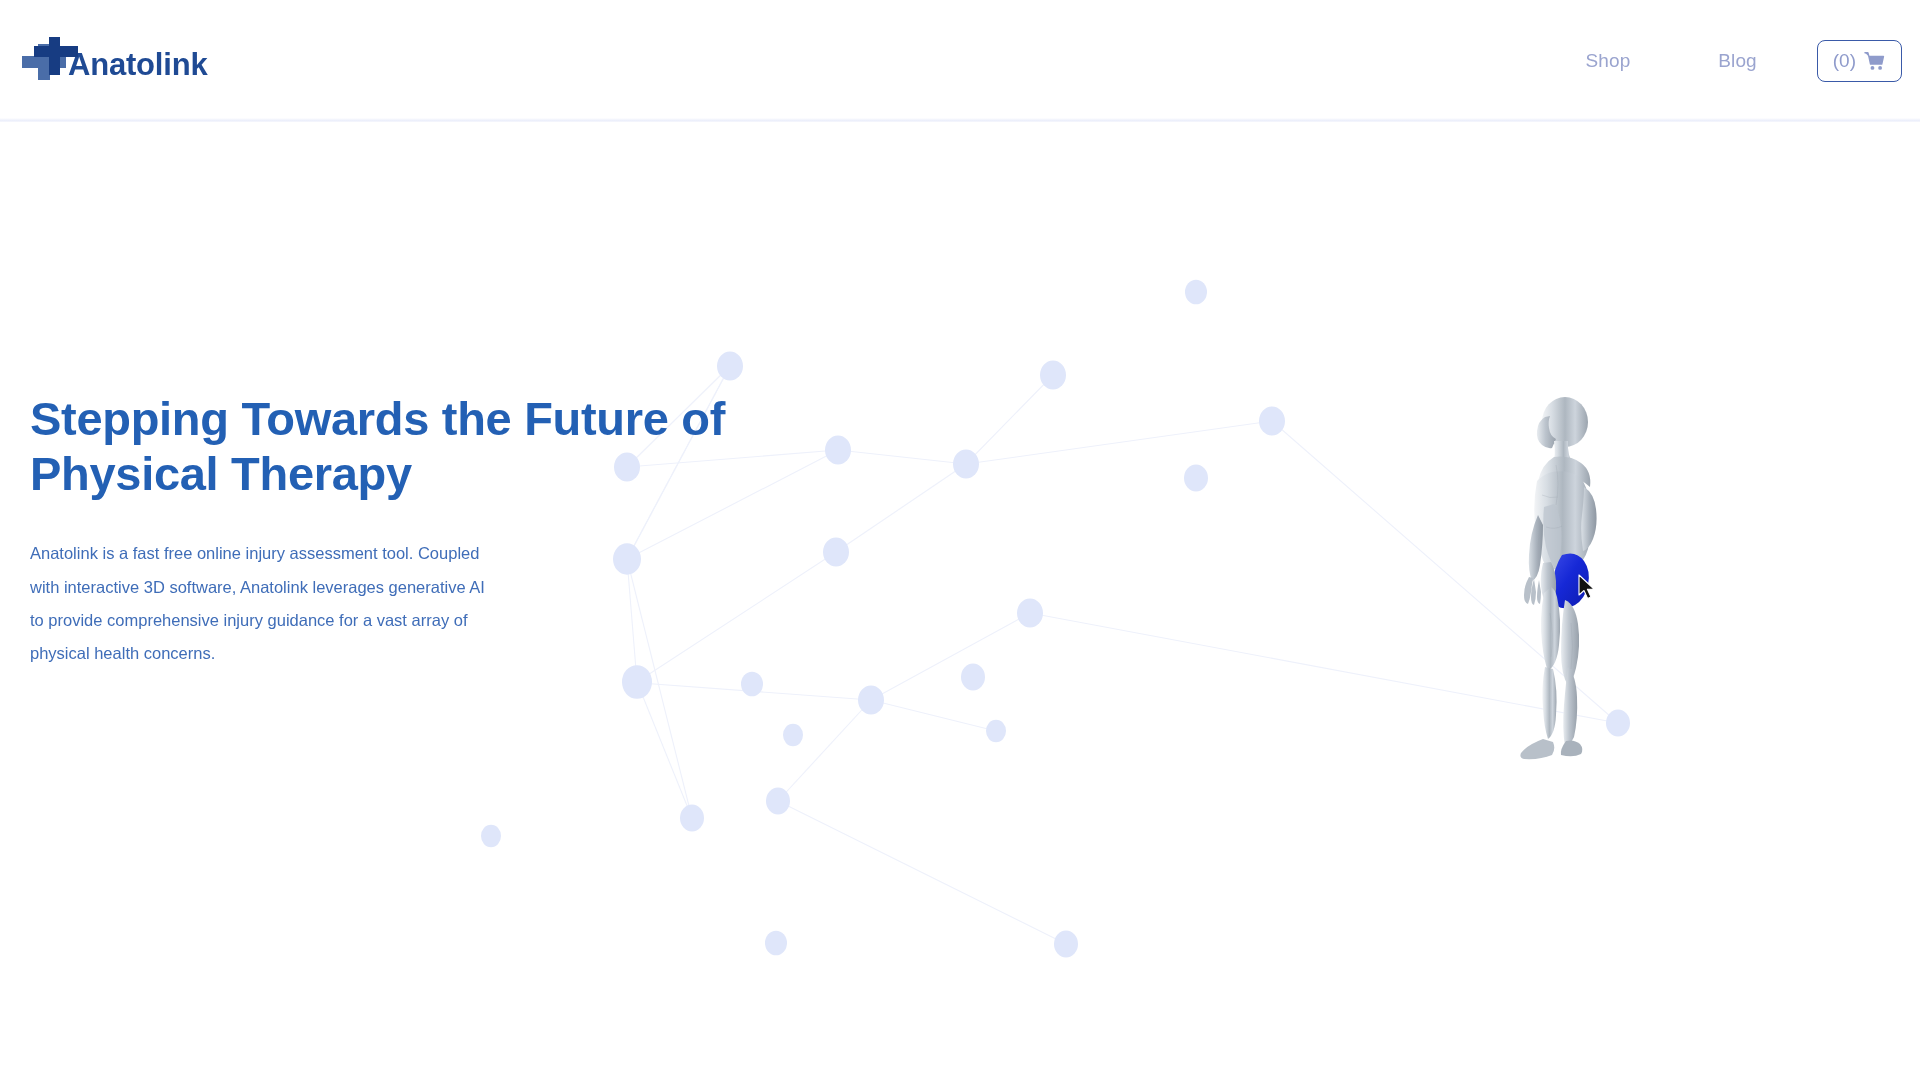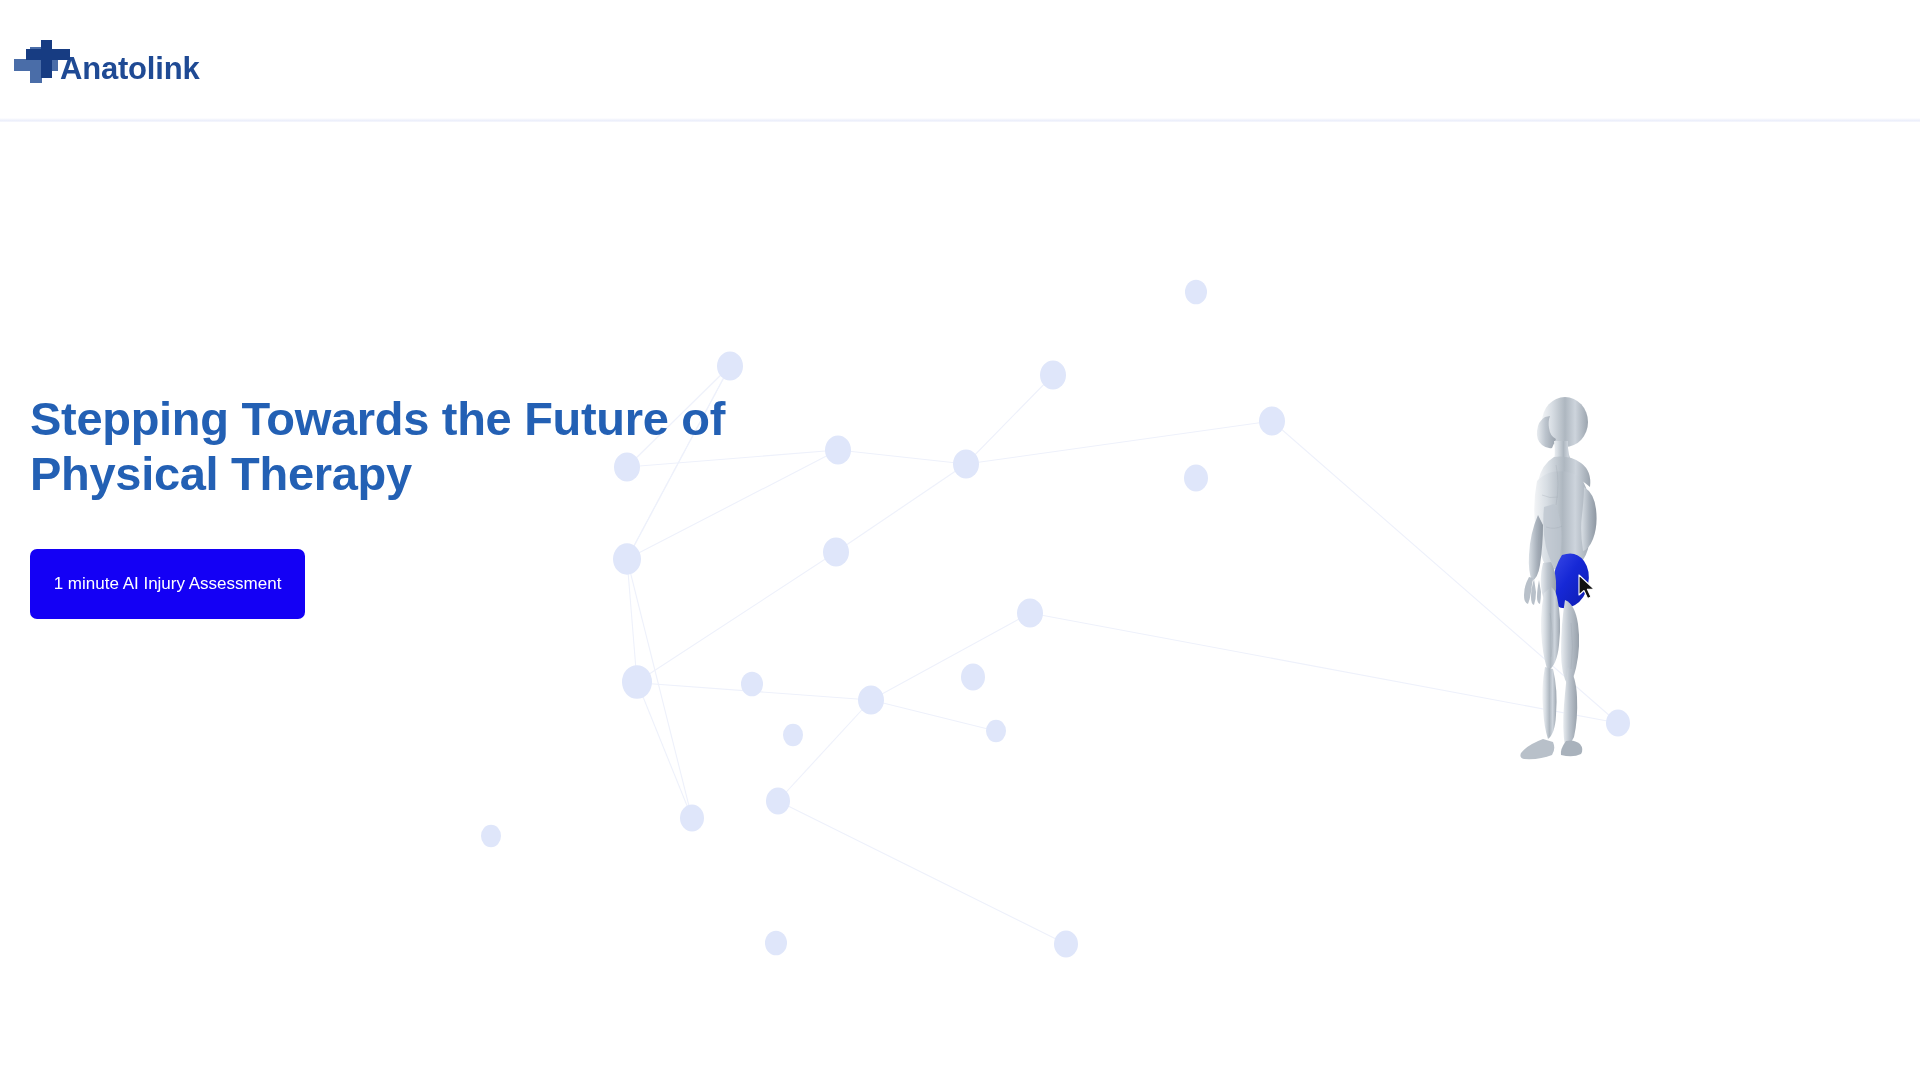--- a/index.html
+++ b/index.html
@@ -20,22 +20,22 @@
     display: flex; align-items: center;
     z-index: 40;
   }
   .header::after {
     content: ""; position: absolute; left: 0; bottom: 0;
     width: 100%; height: 4px;
     background: linear-gradient(to bottom, rgba(237,240,252,0) 0%, #eceffb 60%, #f6f7fd 100%);
   }
 
   .brand {
-    position: absolute; left: 14px; top: 34px;
-    display: flex; align-items: flex-end; height: 50px;
+    position: absolute; left: 22px; top: 34px;
+    display: flex; align-items: center; height: 50px;
   }
   .logo-mark { position: relative; width: 52px; height: 44px; flex: none; }
   .logo-mark .cross {
     position: absolute; background: transparent;
   }
   
   .cross-light .bar-h { position:absolute; left:0;   top:19px; width:44px; height:12px; background:#4a6da8; }
   .cross-light .bar-v { position:absolute; left:16px; top:7px;  width:12px; height:36px; background:#4a6da8; }
   
   .cross-dark .bar-h  { position:absolute; left:12px; top:9px;  width:44px; height:11px; background:#173c82; }
@@ -105,20 +105,35 @@
             <div class="bar-v"></div>
         </div>
         <div class="cross cross-dark">
           <div class="bar-h"></div>
             <div class="bar-v"></div>
         </div>
       </div>
       <div class="brand-name">Anatolink</div>
     </div>
 
+    <nav class="nav">
+      <a class="nav-link">Shop</a>
+      <a class="nav-link">Blog</a>
+
+      <button class="cart-btn">
+        <span>(0)</span>
+        <span class="cart-icon">
+          <svg viewBox="0 0 24 22" width="22" height="20" aria-hidden="true">
+            <path d="M1 2 h3.2 l1.1 4 M5.3 6 h16 l-1.9 8.3 h-12.3 z" fill="#8f9bcb" stroke="#8f9bcb" stroke-width="1.6" stroke-linejoin="round" stroke-linecap="round"></path>
+            <circle cx="9.2" cy="18.6" r="2.1" fill="#8f9bcb"></circle>
+            <circle cx="17.6" cy="18.6" r="2.1" fill="#8f9bcb"></circle>
+          </svg>
+        </span>
+      </button>
+    </nav>
   </header>
 
   <svg class="network" viewBox="0 0 1920 1080" preserveAspectRatio="none">
     <g id="net-edges" stroke="#eef1fb" stroke-width="1.1" fill="none">
         <line x1="730" y1="366" x2="627" y2="467"></line>
         <line x1="1053" y1="375" x2="966" y2="464"></line>
         <line x1="966" y1="464" x2="1272" y2="421"></line>
         <line x1="627" y1="467" x2="838" y2="450"></line>
         <line x1="838" y1="450" x2="966" y2="464"></line>
         <line x1="627" y1="559" x2="838" y2="450"></line>
@@ -159,21 +174,21 @@
         <ellipse cx="778" cy="801" rx="12" ry="13.440000000000001"></ellipse>
         <ellipse cx="491" cy="836" rx="10" ry="11.200000000000001"></ellipse>
         <ellipse cx="1066" cy="944" rx="12" ry="13.440000000000001"></ellipse>
         <ellipse cx="1196" cy="292" rx="11" ry="12.32"></ellipse>
         <ellipse cx="776" cy="943" rx="11" ry="12.32"></ellipse>
       </g>
   </svg>
 
   <section class="hero">
     <h1 class="hero-title">Stepping Towards the Future of Physical Therapy</h1>
-    <button class="cta-btn">1 minute AI Injury Assessment</button>
+    <p class="hero-body">Anatolink is a fast free online injury assessment tool. Coupled with interactive 3D software, Anatolink leverages generative AI to provide comprehensive injury guidance for a vast array of physical health concerns.</p>
   </section>
 
   <div class="model-wrap">
     <svg class="model-svg" viewBox="0 0 140 385">
       <defs>
         <linearGradient id="skinG" x1="0" y1="0" x2="1" y2="0">
           <stop offset="0%" stop-color="#f2f4f6"></stop>
           <stop offset="22%" stop-color="#d7dde3"></stop>
           <stop offset="50%" stop-color="#aeb7c0"></stop>
           <stop offset="72%" stop-color="#cdd4dc"></stop>

